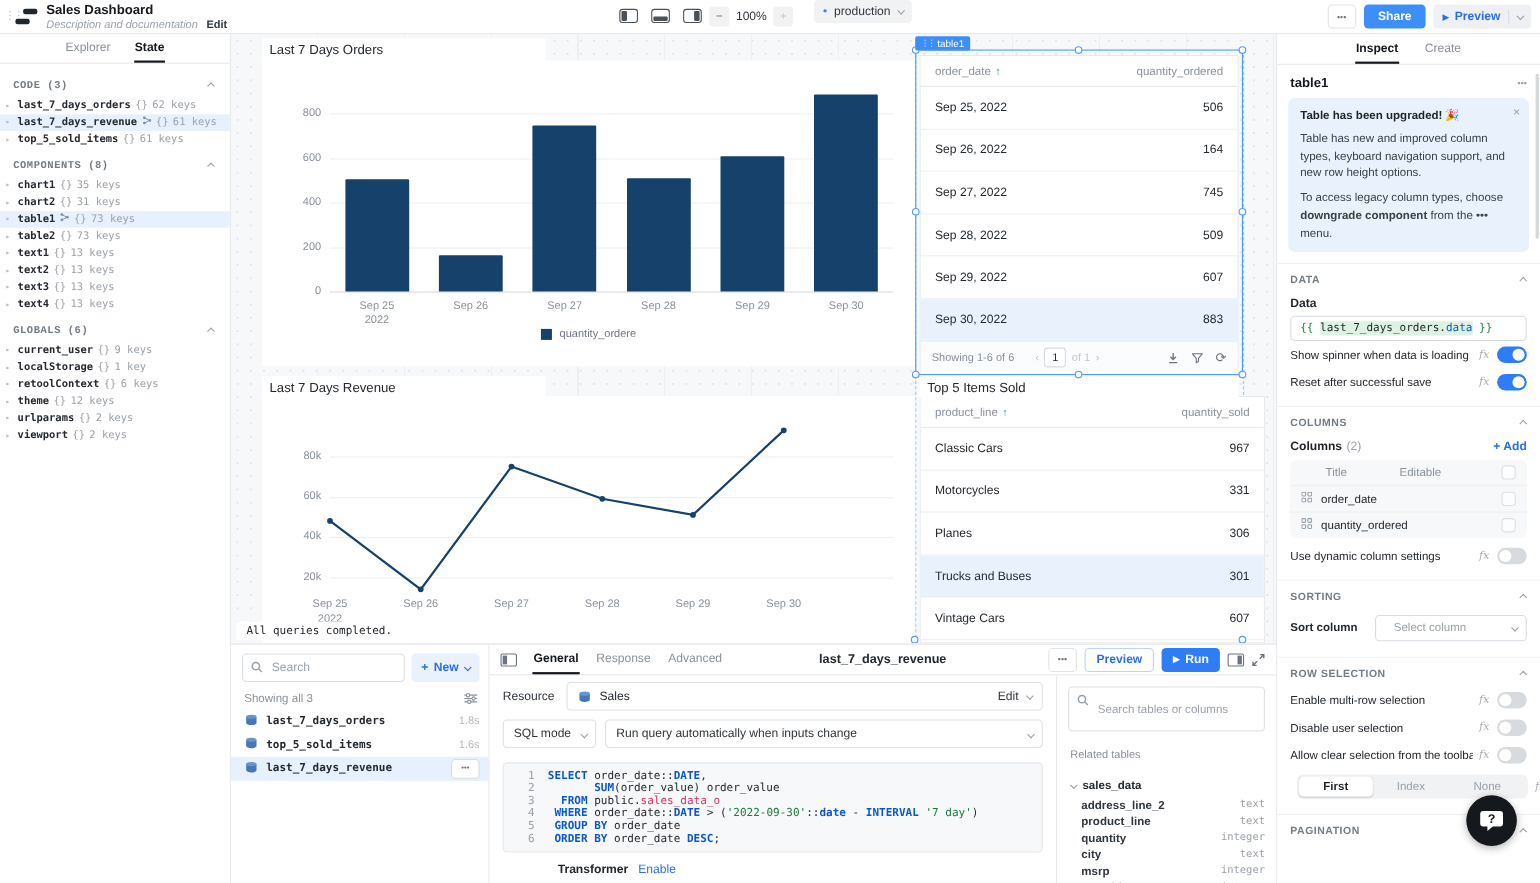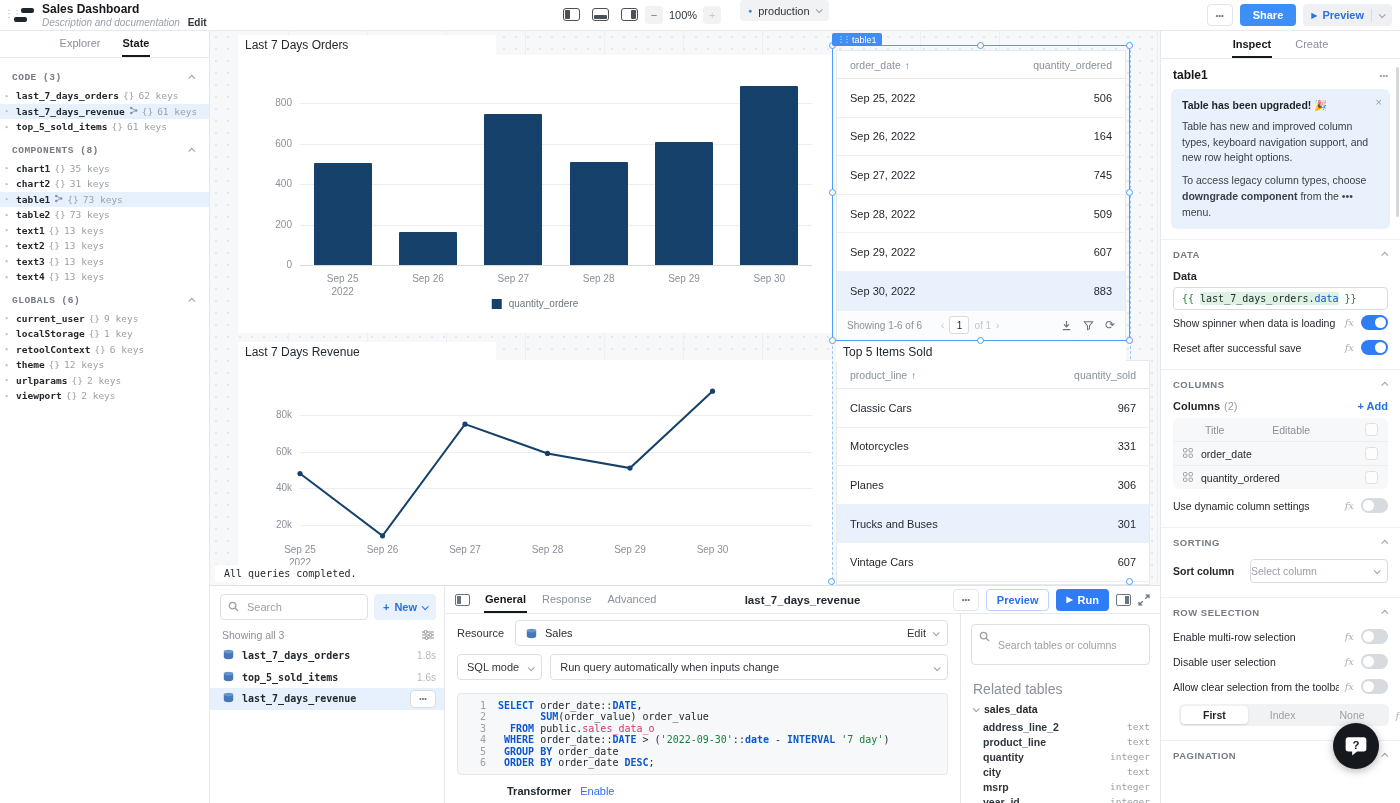--- a/index.html
+++ b/index.html
@@ -145,21 +145,21 @@
   .tok-pl{color:#24292f}
   .tok-str{color:#188038}
   .tok-tbl{color:#d6336c}
   .transf-row{margin:10px 0 0 62px;font-size:11px;display:flex;gap:9px}
   .transf-label{font-weight:700;color:#24292f}
   .transf-action{color:#2970e8;cursor:pointer}
 
   .schema{position:absolute;left:750px;top:28px;width:200px;bottom:0;border-left:1px solid #e7e9ec;padding:0 10px}
   .schema .search-wrap{margin-top:10px}
   .schema .search-input{height:41px;font-size:10.5px}
-  .sch-related{color:#8a919a;font-size:14px;margin:16px 0 6px 2px}
+  .sch-related{color:#8a919a;font-size:10px;margin:16px 0 16px 2px}
   .sch-table{display:flex;align-items:center;gap:6px;font-size:10.5px;font-weight:700;color:#24292f;margin:0 0 4px 2px;cursor:pointer}
   .sf-row{display:flex;align-items:center;height:15px;padding-left:12px;font-size:10.5px}
   .sf-name{font-weight:600;color:#30363d}
   .sf-type{margin-left:auto;font-family:"DejaVu Sans Mono",monospace;font-size:9.5px;color:#9aa1a9}
 
   
   .inspector{position:absolute;left:1160px;top:31px;width:240px;bottom:0;border-left:1px solid #e7e9ec;background:#fff;z-index:30;overflow:hidden}
   .insp-tabs{height:28px;display:flex;justify-content:center;gap:22px;align-items:stretch;border-bottom:1px solid #e7e9ec}
   .comp-name-row{display:flex;align-items:center;padding:9px 12px 7px;font-size:12px;font-weight:700;color:#15181c}
   .comp-name-row .more-flat{margin-left:auto;color:#9aa1a9;font-size:8px;cursor:pointer}
@@ -194,21 +194,21 @@
   .cols-table{margin:4px 12px 0;background:#f7f8f9;border-radius:6px;overflow:hidden;font-size:10.5px}
   .ct-head{display:flex;align-items:center;padding:5px 10px;color:#8a919a}
   .ct-head .t{margin-left:22px}
   .ct-head .e{margin-left:auto;margin-right:7px}
   .col-row{display:flex;align-items:center;padding:5px 10px;border-top:1px solid #eceef0;color:#24292f}
   .col-row .cname{margin-left:8px}
   .checkbox{width:13px;height:13px;border:1px solid #dcdfe4;border-radius:3.5px;background:#fdfdfe;margin-left:auto;flex:none;cursor:pointer}
   .seg{display:flex;background:#f1f2f4;border-radius:6px;padding:2px;height:22px}
   .seg-cell{padding:0 22px;display:flex;align-items:center;font-size:10.5px;color:#9aa1a9;border-radius:4px;cursor:pointer;white-space:nowrap}
   .seg-cell.active{background:#fff;color:#1f2328;font-weight:700;box-shadow:0 1px 2px rgba(0,0,0,.14)}
-  .select-sm{width:138px;height:24px;border:1px solid #d8dce1;border-radius:4px;display:flex;align-items:center;padding:0 0;color:#9aa1a9;font-size:10.5px;position:relative;cursor:pointer;background:#fff}
+  .select-sm{width:138px;height:24px;border:1px solid #d8dce1;border-radius:4px;display:flex;align-items:center;padding:0 16px;color:#9aa1a9;font-size:10.5px;position:relative;cursor:pointer;background:#fff}
   .select-sm .chev{position:absolute;right:8px}
   .rscroll{position:absolute;right:1px;top:36px;width:3px;height:150px;background:#d4d8dd;border-radius:2px;cursor:grab}
   .fab{position:absolute;left:172px;top:692px;width:46px;height:46px;border-radius:50%;background:#15181c;display:flex;align-items:center;justify-content:center;z-index:50;box-shadow:0 2px 8px rgba(0,0,0,.3);cursor:pointer}
 </style>
 </head>
 <body>
 
 <div id="app">
 
   <div class="topbar">

